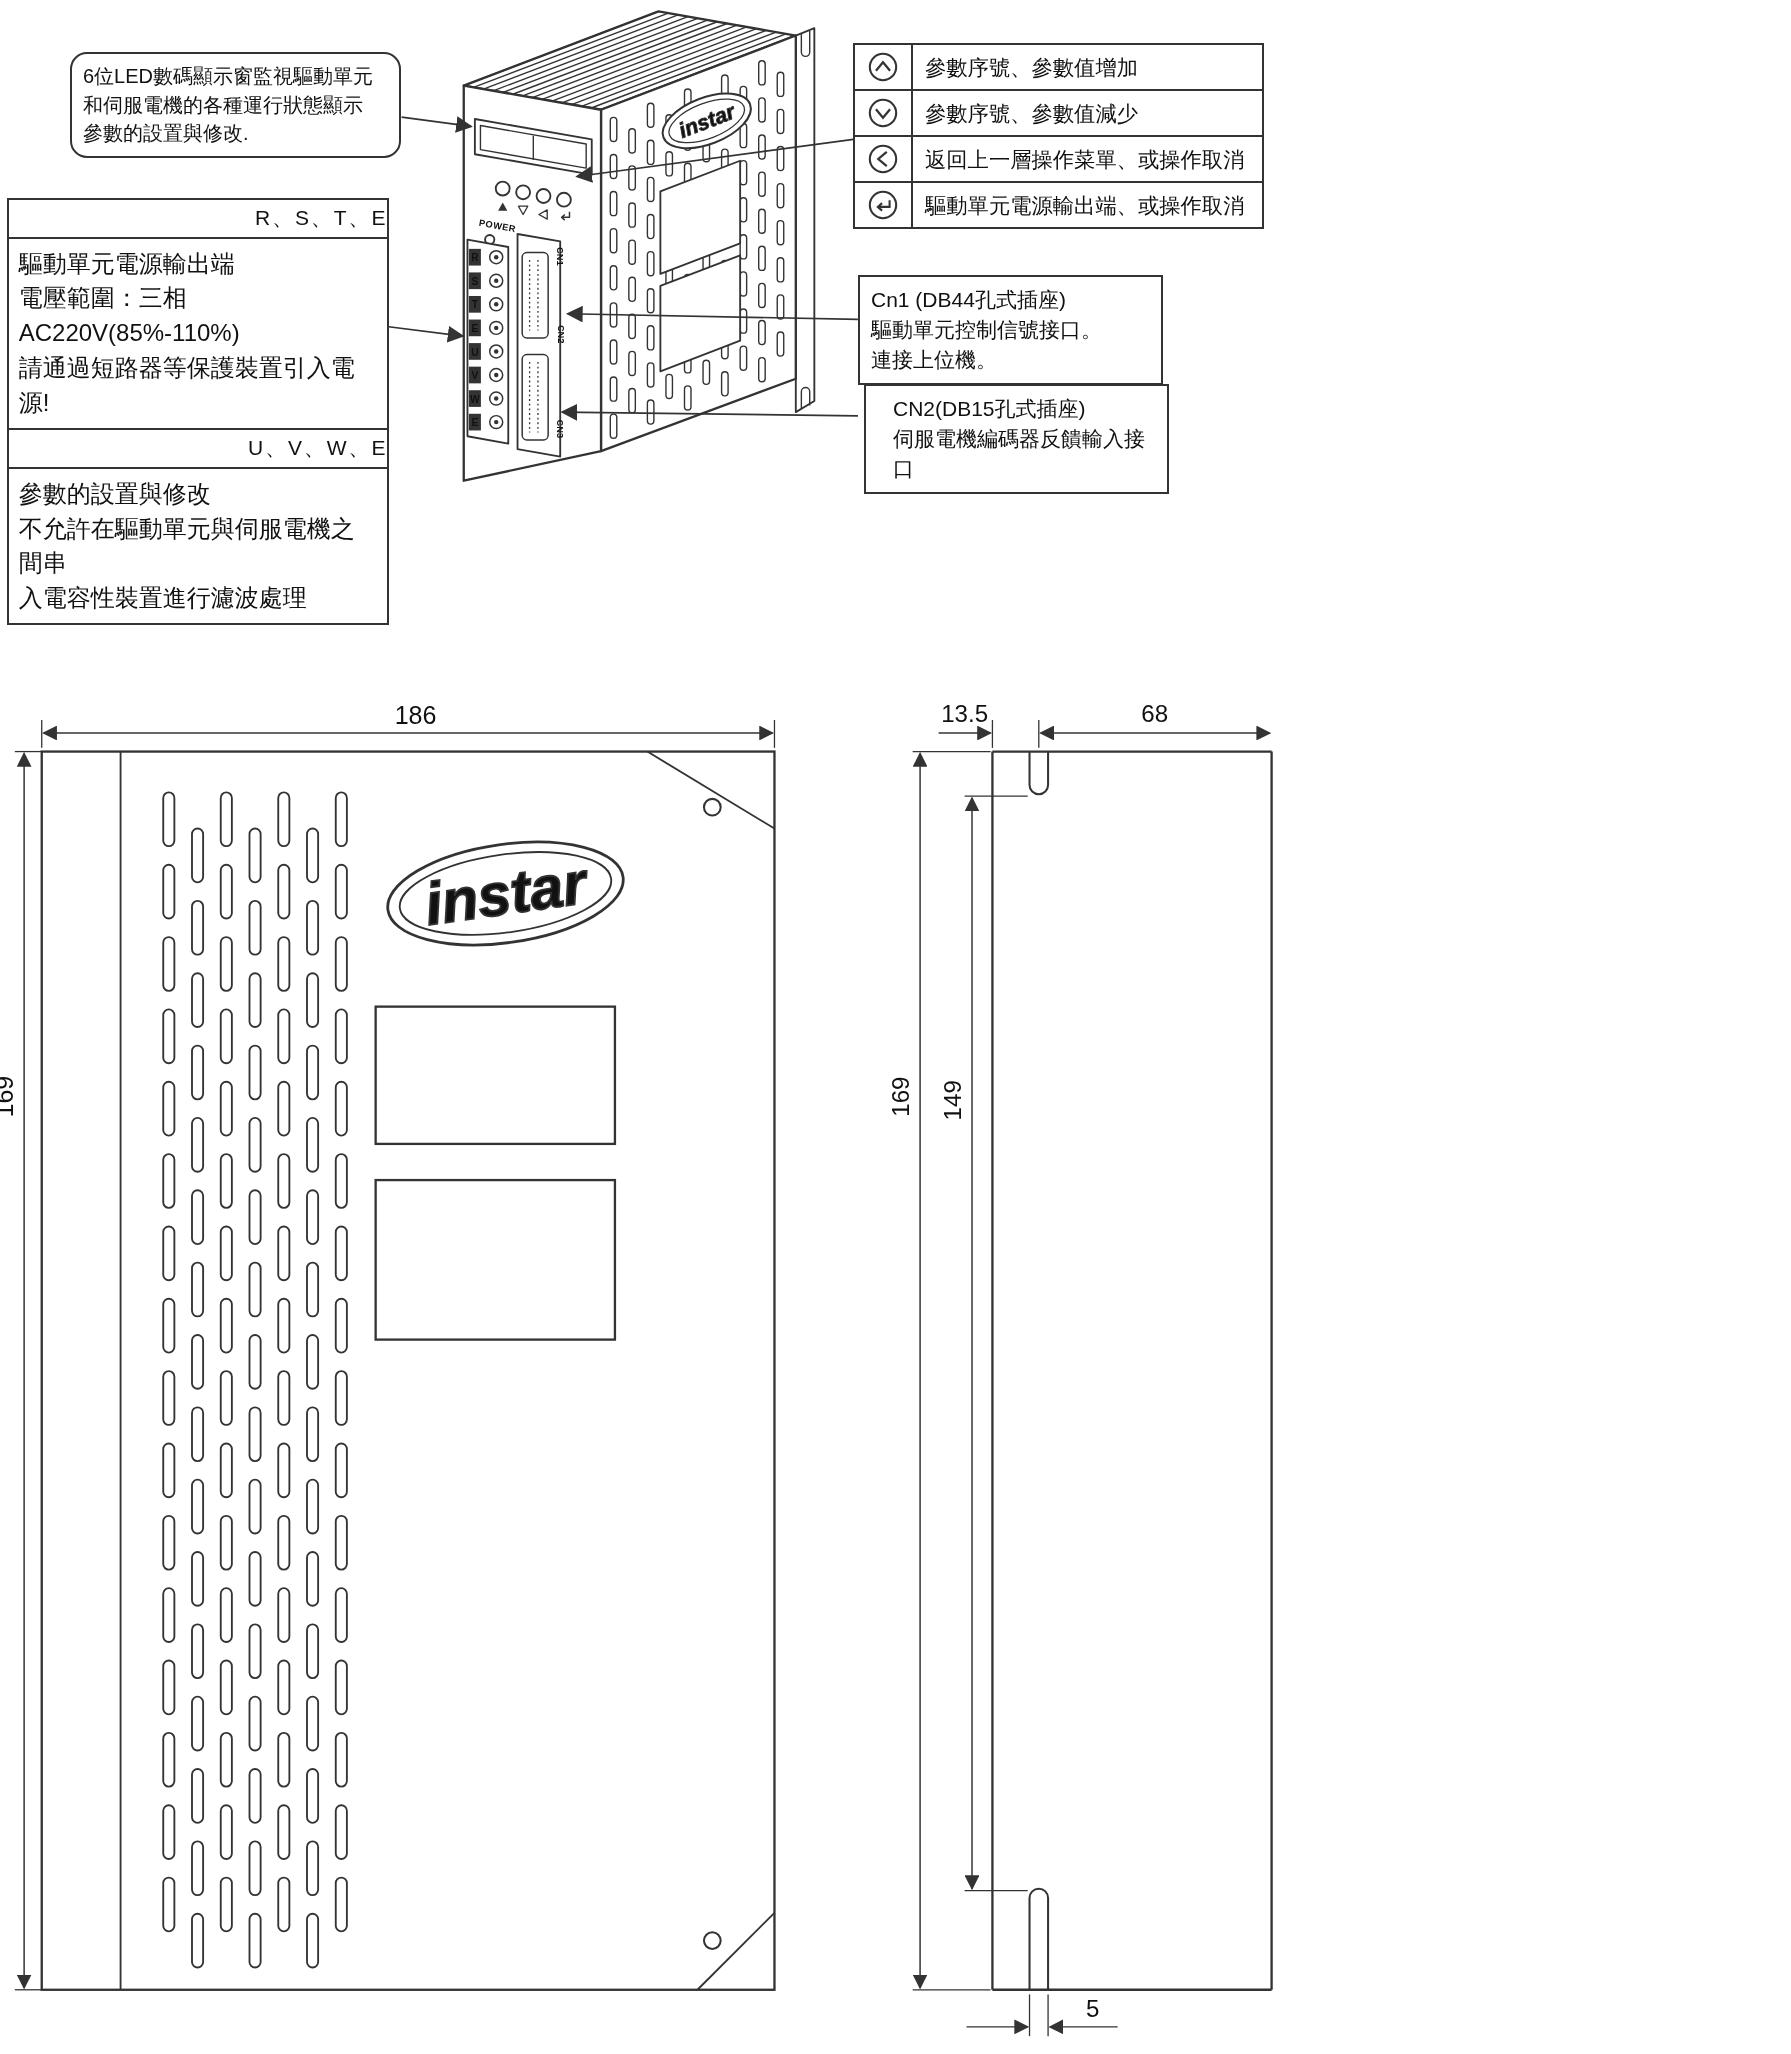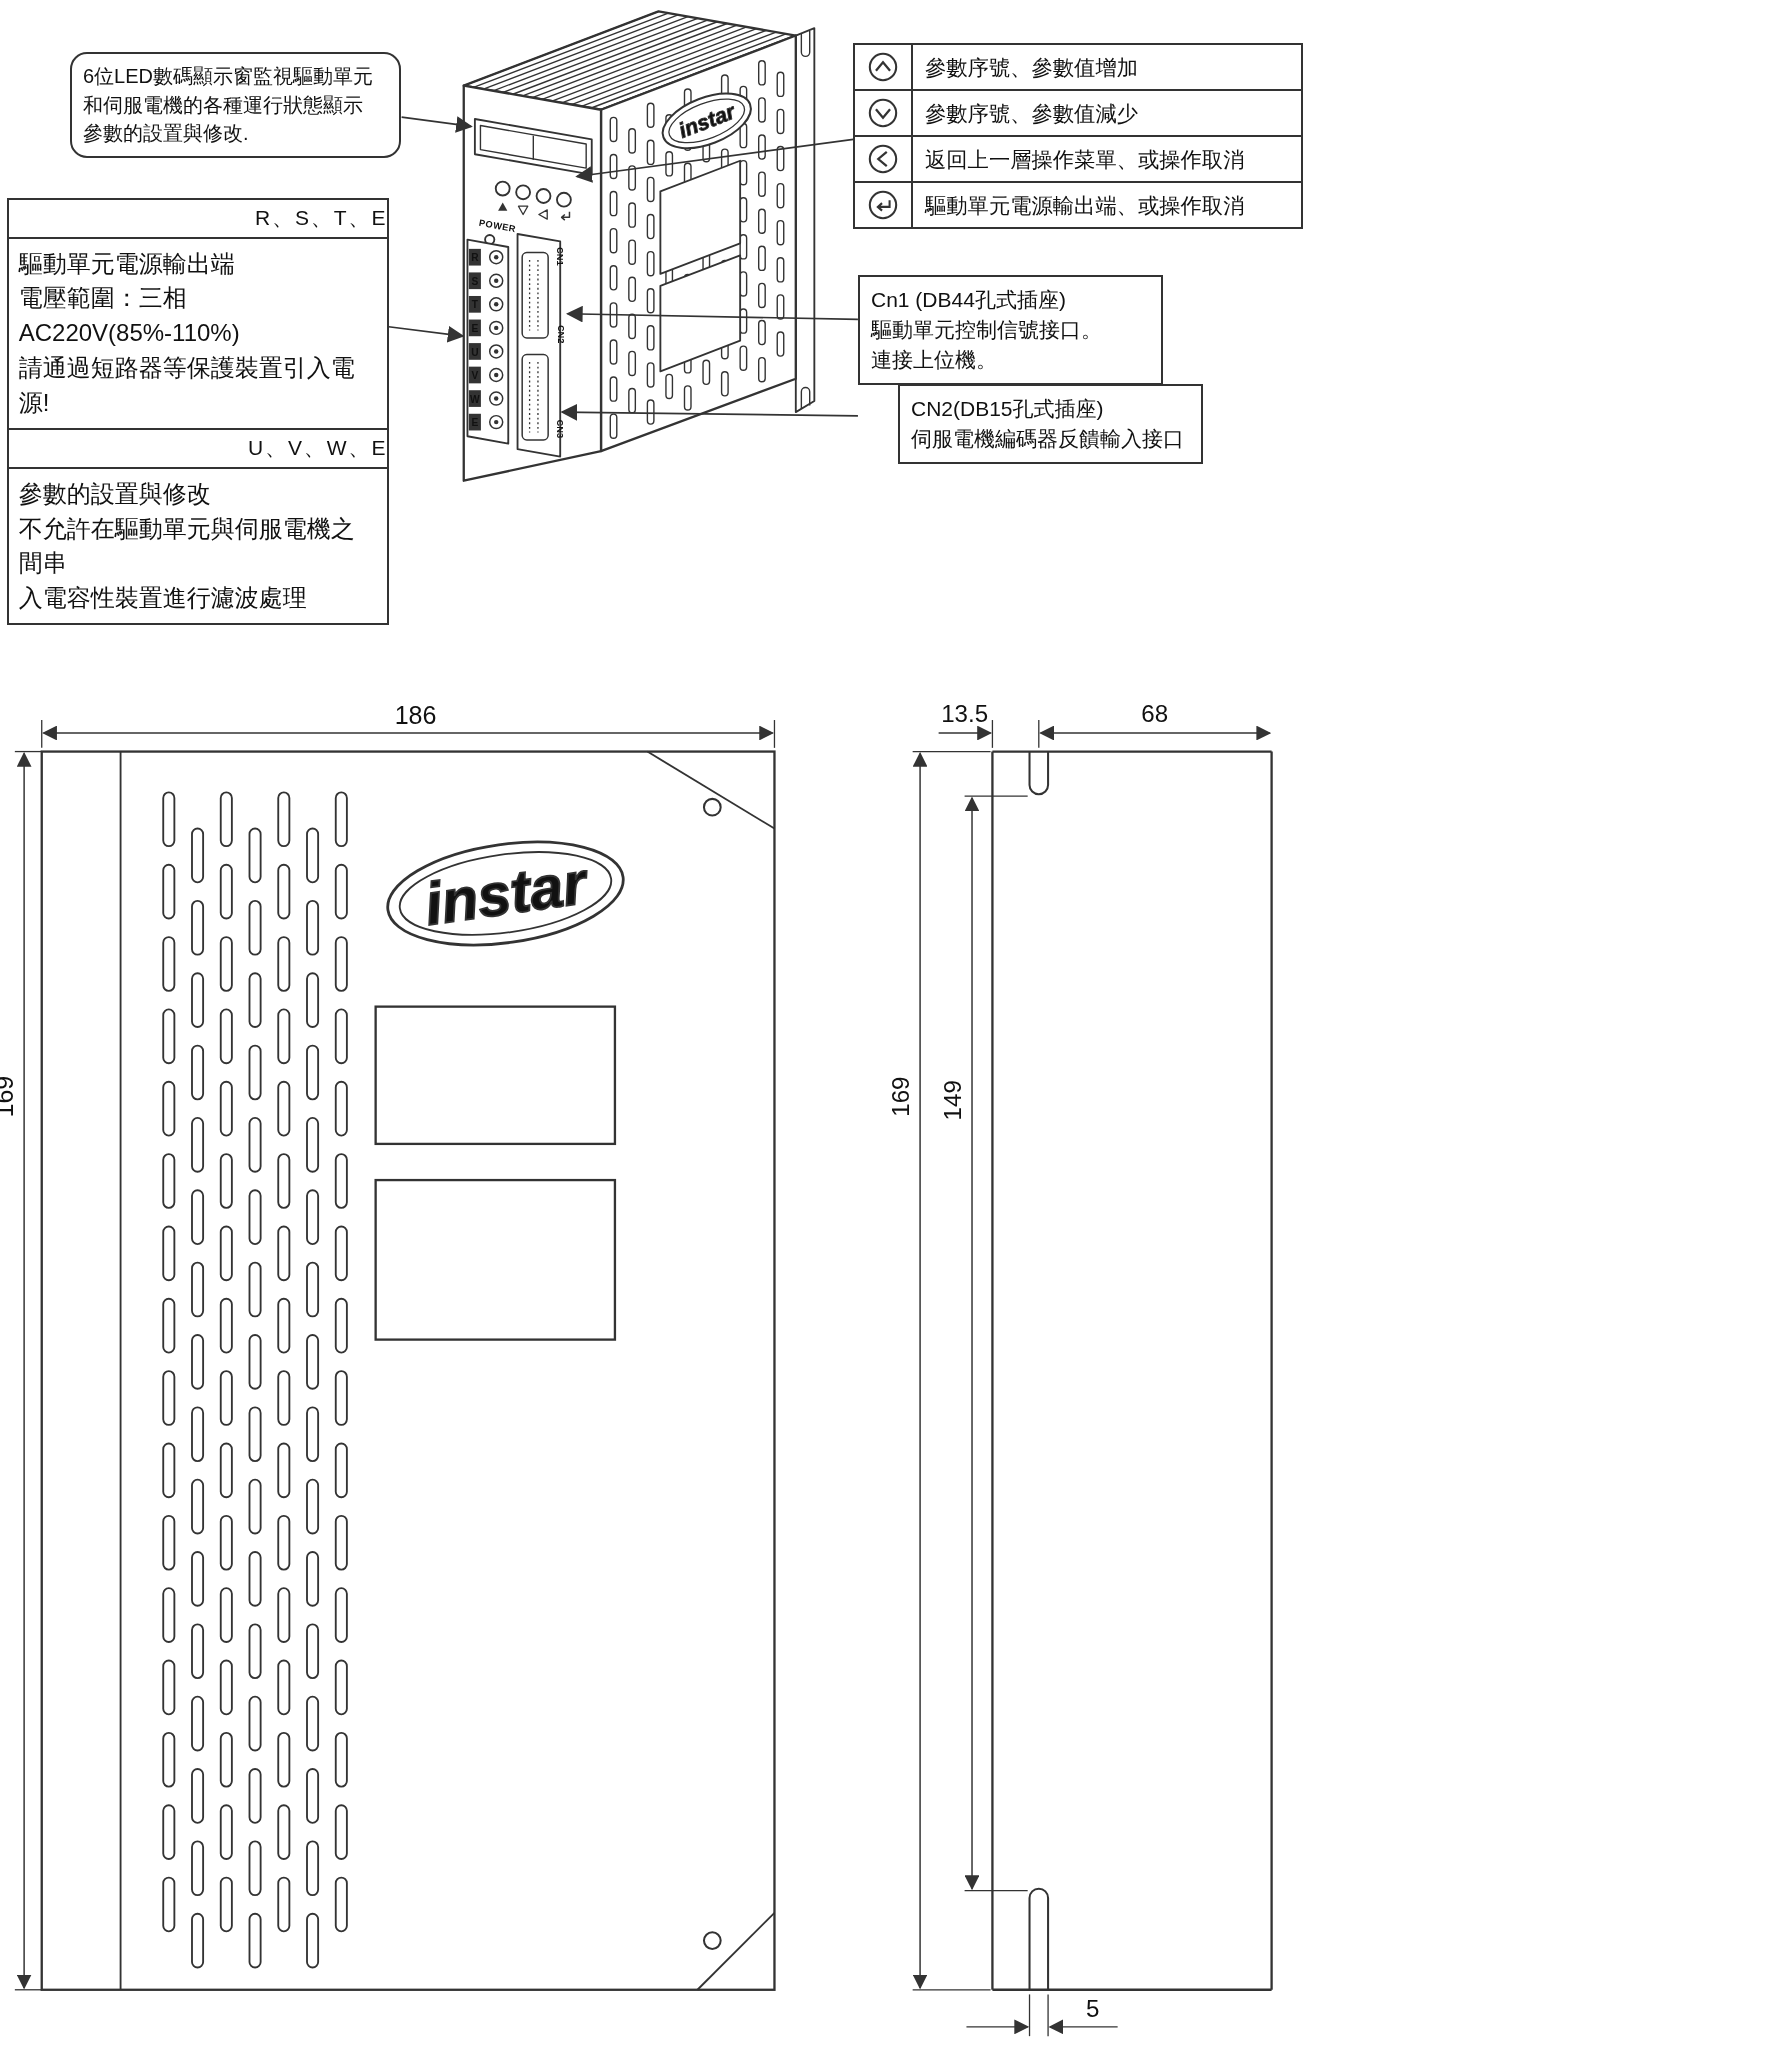--- a/index.html
+++ b/index.html
@@ -5,21 +5,21 @@
   html,body{margin:0;padding:0;background:#fff;}
   .canvas{position:relative;width:1791px;height:2055px;background:#fff;
           font-family:"Liberation Sans",sans-serif;color:#111;overflow:hidden;}
   .art{position:absolute;left:0;top:0;}
   .art text{fill:#111;}
   .box{position:absolute;border:2.3px solid #333;background:#fff;box-sizing:border-box;}
   .note-text{white-space:pre-line;font-size:20px;line-height:1.42;padding:8.3px 11px;}
   .box-title{font-size:21px;text-align:right;padding:3.7px 0 5.6px;border-bottom:2.3px solid #333;letter-spacing:1.9px;}
   .box-title.mid{border-top:2.3px solid #333;}
   .box-body{white-space:pre-line;font-size:24px;line-height:1.45;padding:7.4px 9.3px;}
-  .key-table{position:absolute;left:853px;top:43px;width:450px;border:2.3px solid #333;background:#fff;box-sizing:border-box;}
+  .key-table{position:absolute;left:853px;top:43px;width:411px;border:2.3px solid #333;background:#fff;box-sizing:border-box;}
   .key-row{display:flex;align-items:stretch;height:44px;border-bottom:2.3px solid #333;}
   .key-row:last-child{border-bottom:none;}
   .key-icon-cell{width:56px;display:flex;align-items:center;justify-content:center;border-right:2.3px solid #333;flex:none;}
   .key-icon-cell svg{display:block;}
   .key-label{display:flex;align-items:center;padding-left:12px;font-size:21.3px;white-space:nowrap;}
 </style>
 </head>
 <body>
 
 <div class="canvas">
@@ -469,19 +469,19 @@
       <div class="key-label">驅動單元電源輸出端、或操作取消</div>
     </div>
   </div>
 
   <div class="box" style="left:858px;top:275px;width:305px;">
     <div class="note-text" style="font-size:21px;">Cn1 (DB44孔式插座)
 驅動單元控制信號接口。
 連接上位機。</div>
   </div>
 
-  <div class="box" style="left:898px;top:384px;width:305px;">
+  <div class="box" style="left:864px;top:384px;width:305px;padding-left:16px;">
     <div class="note-text" style="font-size:21px;">CN2(DB15孔式插座)
 伺服電機編碼器反饋輸入接口</div>
   </div>
 
 </div>
 
 
 </body></html>

